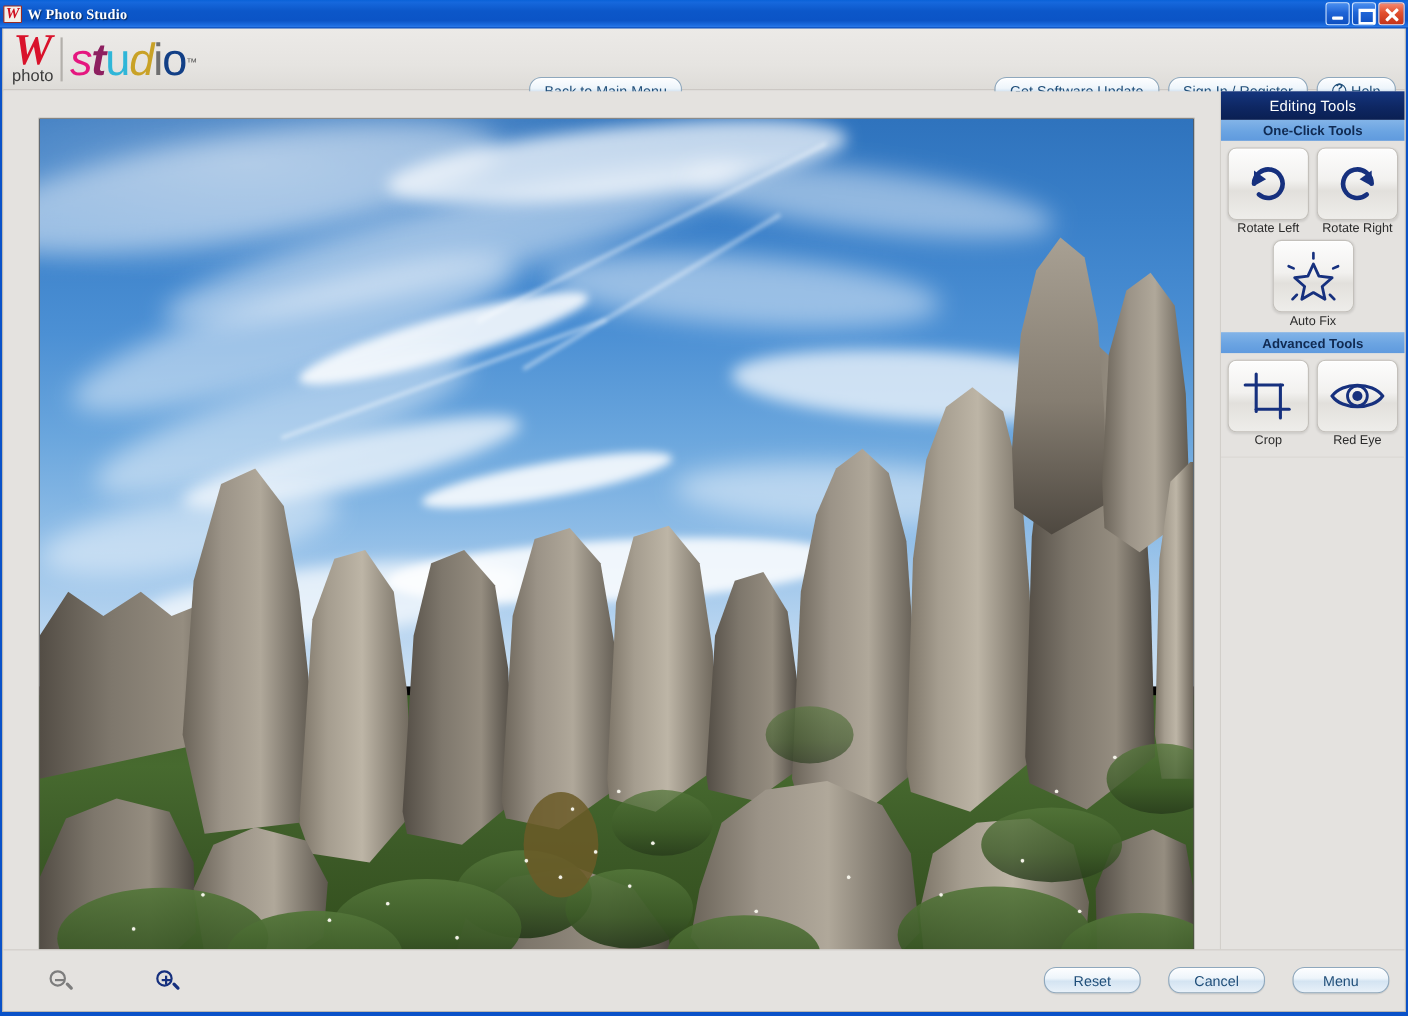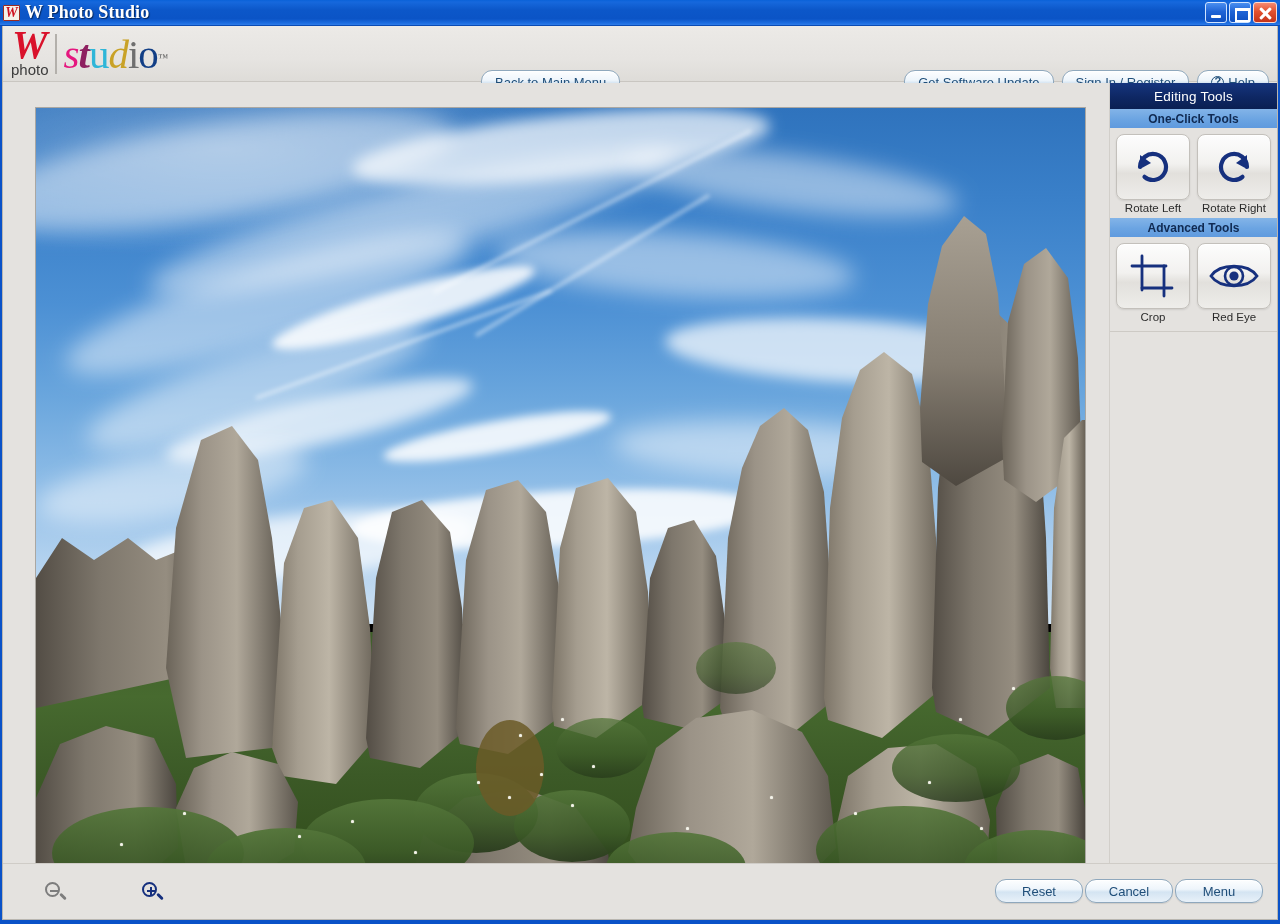--- a/index.html
+++ b/index.html
@@ -44,21 +44,21 @@
     content: "W";
     position: absolute; left: 0; right: 0; top: -2px;
     text-align: center;
     font-family: "Liberation Serif", serif;
     font-style: italic; font-weight: bold;
     font-size: 14px; color: #cf1020;
     line-height: 18px;
   }
   #win-title {
     color: #ffffff;
-    font-size: 18px;
+    font-size: 13px;
     font-weight: bold;
     font-family: "Liberation Serif", serif;
     text-shadow: 1px 1px 1px rgba(0,0,0,.55);
     letter-spacing: .2px;
     white-space: nowrap;
   }
   #win-buttons {
     position: absolute; right: 3px; top: 2px;
     display: flex; gap: 2px;
   }
@@ -126,21 +126,21 @@
     line-height: 13px; margin-top: 1px;
     font-family: "Liberation Sans", sans-serif;
   }
   #logo-left { display:flex; flex-direction: column; align-items:center; padding: 0 4px; }
   #logo-div {
     width: 2px; height: 40px;
     background: #b3b0ab;
     margin: 0 7px 0 2px;
   }
   #logo-studio {
-    font-family: Liberation Serif, serif;
+    font-family: Liberation Sans, sans-serif;
     font-size: 41px;
     font-weight: normal;
     letter-spacing: -1px;
     line-height: 44px;
     position: relative;
   }
   #logo-studio span { display:inline-block; }
   .ls-s { color:#e5177f; font-style: italic; }
   .ls-t { color:#8e2060; font-style: italic; font-weight:bold;}
   .ls-u { color:#2fb6d8; }
@@ -274,21 +274,21 @@
     position:absolute; background:#7d7d7d;
   }
   .mag .sign { left: 2.5px; top: 5.5px; width: 9px; height: 2px; }
   .mag .sign2 { left: 5.5px; top: 2.5px; width: 2px; height: 8px; }
   #zoom-in .mag { border-color:#16307e; }
   #zoom-in .mag::after { background:#16307e; }
   #zoom-in .mag .sign, #zoom-in .mag .sign2 { background:#16307e; }
 
   #bottom-right {
     position:absolute; right: 14px; top: 15px;
-    display:flex; gap: 2px;
+    display:flex; gap: 25px;
   }
   #bottom-right .btn { width: 88px; padding: 0; }
 
   
   #sidepanel {
     position: absolute;
     right: 0; top: 57px;
     width: 168px; height: 810px;
     background: #e4e2df;
     border-left: 1px solid #d2cfca;
@@ -527,20 +527,35 @@
         <div class="tool">
           <div class="tool-box">
             <svg width="46" height="44" viewBox="0 0 46 44">
               <path d="M36,22 a13,13 0 1,0 -4.5,9.8" fill="none" stroke="#16307e" stroke-width="4.2" stroke-linecap="round"></path>
               <path d="M36,10 L36,24 L25,18 Z" fill="#16307e"></path>
             </svg>
           </div>
           <div class="tool-label">Rotate Right</div>
         </div>
 
+        <div class="tool">
+          <div class="tool-box">
+            <svg width="48" height="46" viewBox="0 0 48 46">
+              <path d="M24,12 L29,23 L41,24.5 L32,32.5 L34.5,44 L24,38 L13.5,44 L16,32.5 L7,24.5 L19,23 Z" fill="none" stroke="#16307e" stroke-width="2.6" stroke-linejoin="round"></path>
+              <g stroke="#16307e" stroke-width="2.4" stroke-linecap="round">
+                <line x1="24" y1="2" x2="24" y2="7"></line>
+                <line x1="6" y1="16" x2="1.5" y2="14"></line>
+                <line x1="42" y1="16" x2="46.5" y2="14"></line>
+                <line x1="9" y1="40" x2="5" y2="44"></line>
+                <line x1="39" y1="40" x2="43" y2="44"></line>
+              </g>
+            </svg>
+          </div>
+          <div class="tool-label">Auto Fix</div>
+        </div>
 
       </div>
 
       <div class="section-head">Advanced Tools</div>
       <div class="tool-grid">
 
 
 
         <div class="tool">
           <div class="tool-box">

